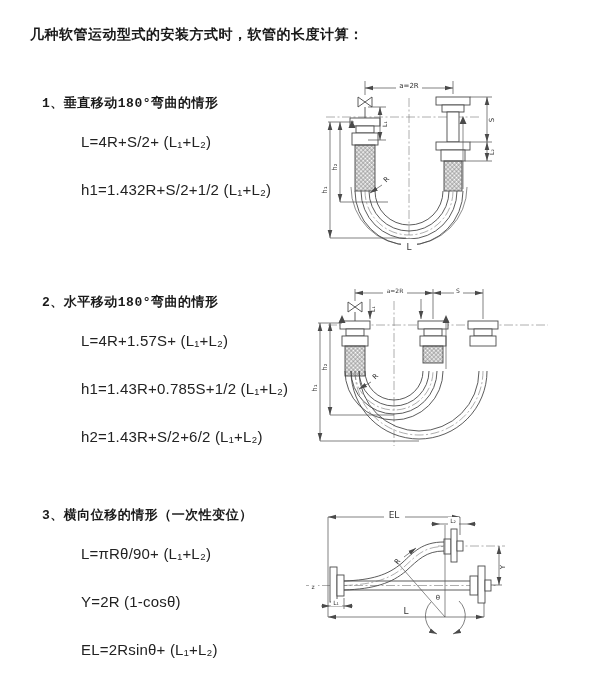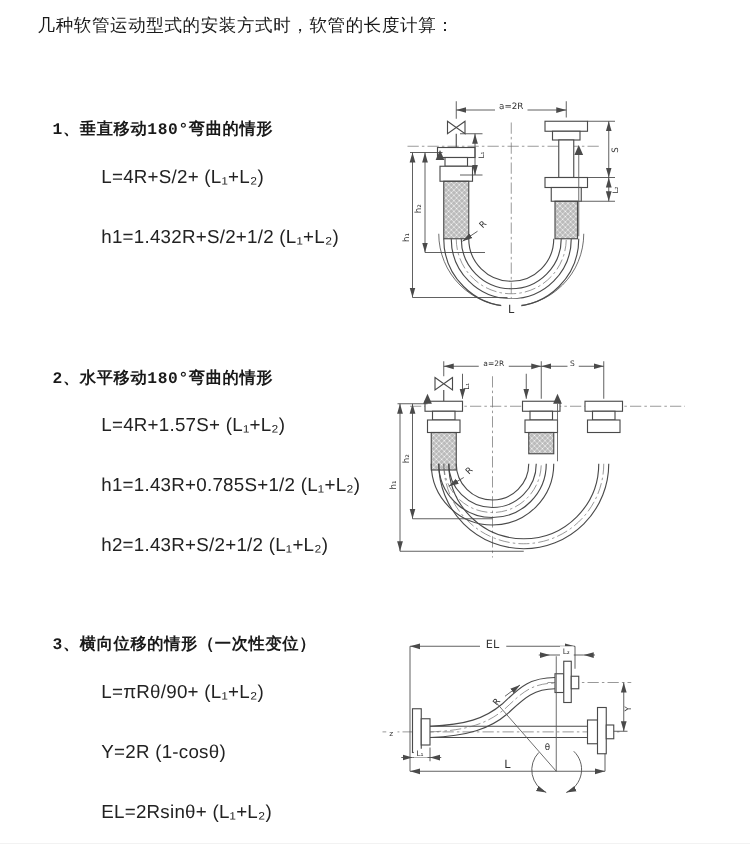--- a/index.html
+++ b/index.html
@@ -1,19 +1,19 @@
 <!DOCTYPE html>
 <html><head>
 <meta charset="utf-8">
 <style>
   html,body{margin:0;padding:0;background:#e8e8e8;}
   #page{position:relative;width:600px;height:675px;background:#ffffff;overflow:hidden;
         font-family:"DejaVu Sans","Liberation Sans",sans-serif;color:#1a1a1a;
         border-bottom:2px solid #c9c9c9;border-right:1px solid #dedede;}
-  .doc-title{position:absolute;left:30px;top:12px;font-size:14px;font-weight:normal;letter-spacing:0.5px;}
+  .doc-title{position:absolute;left:30px;top:26px;font-size:14px;font-weight:bold;letter-spacing:0.5px;}
   .section{position:absolute;left:42px;width:275px;}
   .sec-heading{font-size:13px;font-weight:bold;letter-spacing:0.5px;margin:0 0 8px 0;font-family:Liberation Mono, monospace;}
   .formulas{padding-left:28px;}
   .formulas p{margin:11px;height:37px;line-height:37px;font-size:15px;letter-spacing:0.2px;
               font-family:"Liberation Sans","DejaVu Sans",sans-serif;color:#222;}
   .diag{position:absolute;}
   svg{overflow:visible;display:block;}
   svg .ln{stroke:#4a4a4a;stroke-width:0.9;fill:none;}
   svg .thin{stroke:#5a5a5a;stroke-width:0.7;fill:none;}
   svg .dim{stroke:#4a4a4a;stroke-width:0.7;fill:none;}
@@ -41,21 +41,21 @@
       <p>L=4R+S/2+ (L₁+L₂)</p>
       <p>h1=1.432R+S/2+1/2 (L₁+L₂)</p>
     </div>
   </div>
 
   <div class="section" style="top:293px;">
     <p class="sec-heading">2、水平移动180°弯曲的情形</p>
     <div class="formulas">
       <p>L=4R+1.57S+ (L₁+L₂)</p>
       <p>h1=1.43R+0.785S+1/2 (L₁+L₂)</p>
-      <p>h2=1.43R+S/2+1/2 (L₁+L₂)</p>
+      <p>h2=1.43R+S/2+6/2 (L₁+L₂)</p>
     </div>
   </div>
 
   <div class="section" style="top:506px;">
     <p class="sec-heading">3、横向位移的情形（一次性变位）</p>
     <div class="formulas">
       <p>L=πRθ/90+ (L₁+L₂)</p>
       <p>Y=2R (1-cosθ)</p>
       <p>EL=2Rsinθ+ (L₁+L₂)</p>
     </div>

